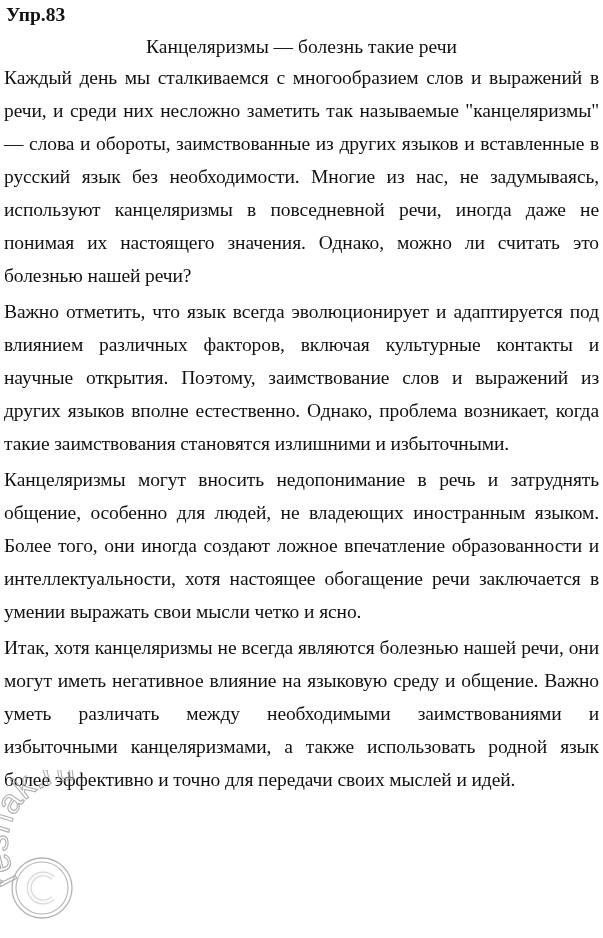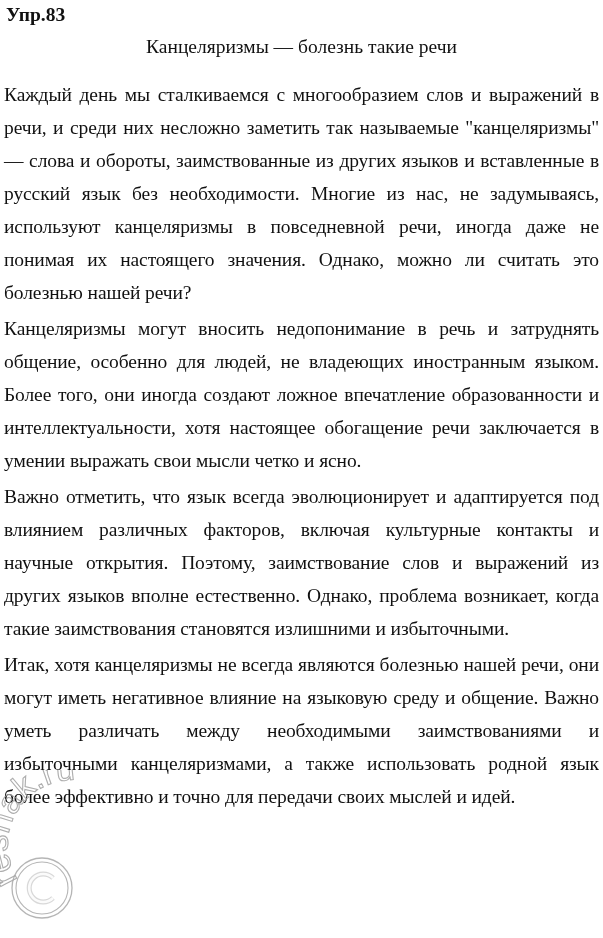--- a/index.html
+++ b/index.html
@@ -15,36 +15,36 @@
   }
   .title {
     text-align: center; font-size: 19.5px; line-height: 22px;
     margin: 10px 0 0 0;
   }
   .para {
     font-size: 19.5px; line-height: 33px;
     text-align: justify; margin: 3px 0 0 0;
     letter-spacing: -0.1px;
   }
-  .para.first { margin-top: 20px; }
+  .para.first { margin-top: 3px; }
   .para.p5 { margin-top: 3px; }
   .watermark {
     position: absolute; left: 0; top: 770px; width: 200px; height: 168px;
     pointer-events: none;
   }
 </style>
 </head>
 <body>
 
 <div class="page">
   <div class="exercise">Упр.83</div>
   <div class="title">Канцеляризмы — болезнь такие речи</div>
   <p class="para first">Каждый день мы сталкиваемся с многообразием слов и выражений в речи, и среди них несложно заметить так называемые "канцеляризмы" — слова и обороты, заимствованные из других языков и вставленные в русский язык без необходимости. Многие из нас, не задумываясь, используют канцеляризмы в повседневной речи, иногда даже не понимая их настоящего значения. Однако, можно ли считать это болезнью нашей речи?</p>
+  <p class="para">Важно отметить, что язык всегда эволюционирует и адаптируется под влиянием различных факторов, включая культурные контакты и научные открытия. Поэтому, заимствование слов и выражений из других языков вполне естественно. Однако, проблема возникает, когда такие заимствования становятся излишними и избыточными.</p>
   <p class="para">Канцеляризмы могут вносить недопонимание в речь и затруднять общение, особенно для людей, не владеющих иностранным языком. Более того, они иногда создают ложное впечатление образованности и интеллектуальности, хотя настоящее обогащение речи заключается в умении выражать свои мысли четко и ясно.</p>
-  <p class="para">Важно отметить, что язык всегда эволюционирует и адаптируется под влиянием различных факторов, включая культурные контакты и научные открытия. Поэтому, заимствование слов и выражений из других языков вполне естественно. Однако, проблема возникает, когда такие заимствования становятся излишними и избыточными.</p>
   <p class="para p5">Итак, хотя канцеляризмы не всегда являются болезнью нашей речи, они могут иметь негативное влияние на языковую среду и общение. Важно уметь различать между необходимыми заимствованиями и избыточными канцеляризмами, а также использовать родной язык более эффективно и точно для передачи своих мыслей и идей.</p>
 </div>
 
 <div class="watermark">
   <svg width="200" height="168" viewBox="0 0 200 168">
     <defs>
       <path id="wmArc" d="M 18 110 A 62 62 0 0 1 128 40" fill="none"></path>
     </defs>
     <text font-family="Liberation Sans, sans-serif" font-size="34" fill="none" stroke="#a0a0a0" stroke-width="1.1" opacity="0.85">
       <textPath href="#wmArc">reshak.ru</textPath>

